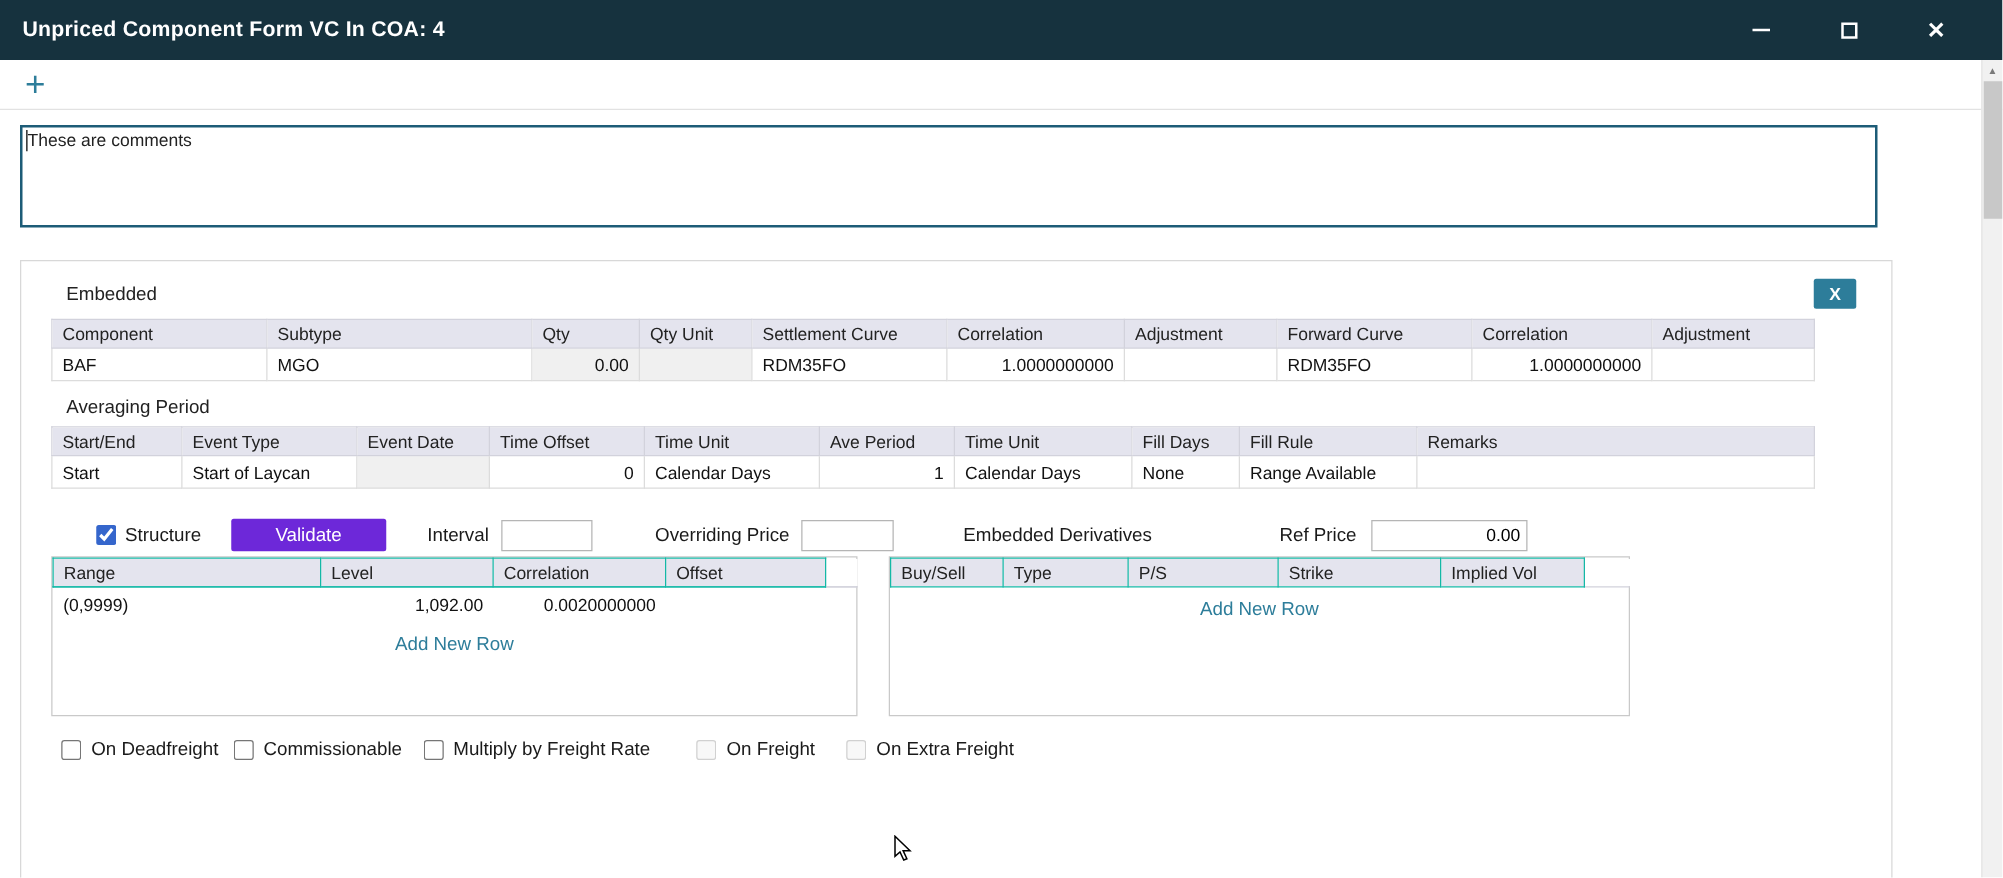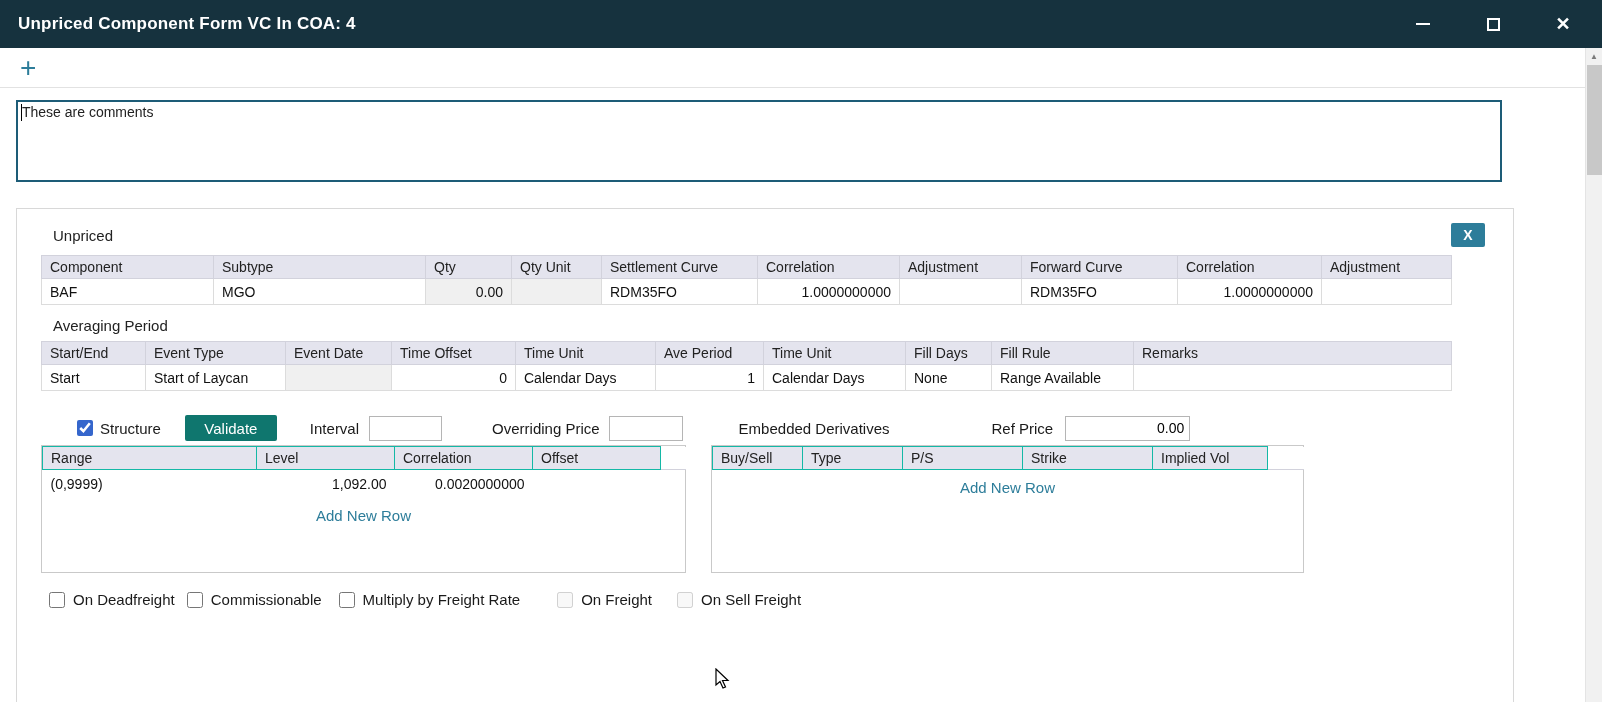--- a/index.html
+++ b/index.html
@@ -10,21 +10,21 @@
     position: relative;
     color: #1a1a1a;
   }
 
   
   .titlebar {
     height: 48px;
     background: #16323e;
     display: flex;
     align-items: center;
-    padding: 0 4px 0 18px;
+    padding: 0 18px 0 18px;
   }
   .title { color: #fff; font-weight: bold; font-size: 17px; letter-spacing: .2px; }
   .win-controls { margin-left: auto; display: flex; align-items: center; }
   .win-btn {
     width: 70px; height: 48px;
     display: flex; align-items: center; justify-content: center;
     cursor: pointer; color: #fff;
   }
   .min-glyph { width: 14px; height: 2px; background: #fff; display: block; }
   .max-glyph { width: 13px; height: 13px; border: 2px solid #fff; display: block; }
@@ -91,22 +91,22 @@
   }
   .grid td.ro { background: #f0f0f0; }
   .num { text-align: right; }
 
   
   .structure-row { display: flex; align-items: center; margin: 24px 0 4px 24px; font-size: 15px; padding-left: 36px; }
   .chk-label { display: flex; align-items: center; gap: 7px; cursor: pointer; }
   input[type="checkbox"] { width: 16px; height: 16px; accent-color: #3566cc; cursor: pointer; }
   input[type="checkbox"]:disabled { cursor: default; }
   .validate-btn {
-    background: #0f766e; color: #fff; border: none; border-radius: 2px;
-    width: 92px; height: 26px; font-size: 15px;
+    background: #6d28d9; color: #fff; border: none; border-radius: 2px;
+    width: 124px; height: 26px; font-size: 15px;
     font-family: "Liberation Sans", sans-serif;
     margin-left: 24px; cursor: pointer;
   }
   .txt {
     height: 25px; border: 1px solid #b5b5b5; font-size: 14px; padding: 0 5px;
     font-family: "Liberation Sans", sans-serif; outline: none;
   }
   .interval-lbl { margin-left: 33px; }
   .interval-inp { margin-left: 10px; width: 73px; }
   .override-lbl { margin-left: 50px; }
@@ -174,21 +174,21 @@
 <div class="toolbar">
   <span class="add-icon">+</span>
 </div>
 
 <textarea class="comments" spellcheck="false" style="">These are comments</textarea>
 <div class="caret"></div>
 
 <div class="panel">
 
   <div class="panel-head">
-    <span class="section-label">Unpriced</span>
+    <span class="section-label">Embedded</span>
     <button class="x-btn">X</button>
   </div>
 
   <table class="grid">
     <colgroup>
       <col style="width:172px">
         <col style="width:212px">
         <col style="width:86px">
         <col style="width:90px">
       <col style="width:156px">
@@ -359,21 +359,21 @@
     <label class="check-item gap-b">
       <input type="checkbox" style="">
       <span>Multiply by Freight Rate</span>
     </label>
     <label class="check-item gap-c">
       <input type="checkbox" disabled="" style="">
       <span>On Freight</span>
     </label>
     <label class="check-item gap-d">
       <input type="checkbox" disabled="" style="">
-      <span>On Sell Freight</span>
+      <span>On Extra Freight</span>
     </label>
   </div>
 
 </div>
 
 <div class="scrollbar">
   <div class="scroll-up">▲</div>
   <div class="scroll-thumb"></div>
 </div>
 

